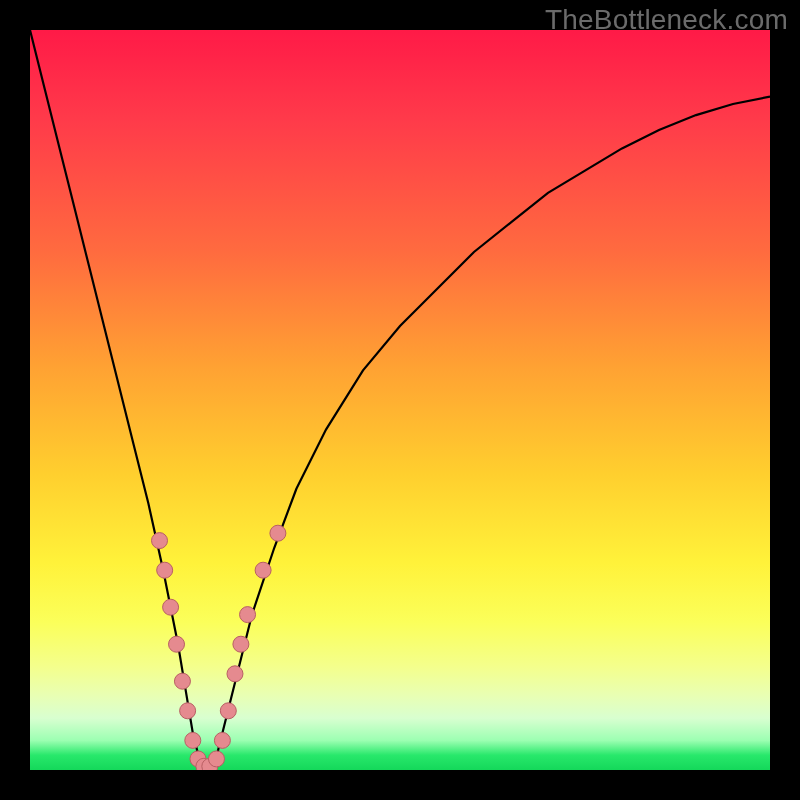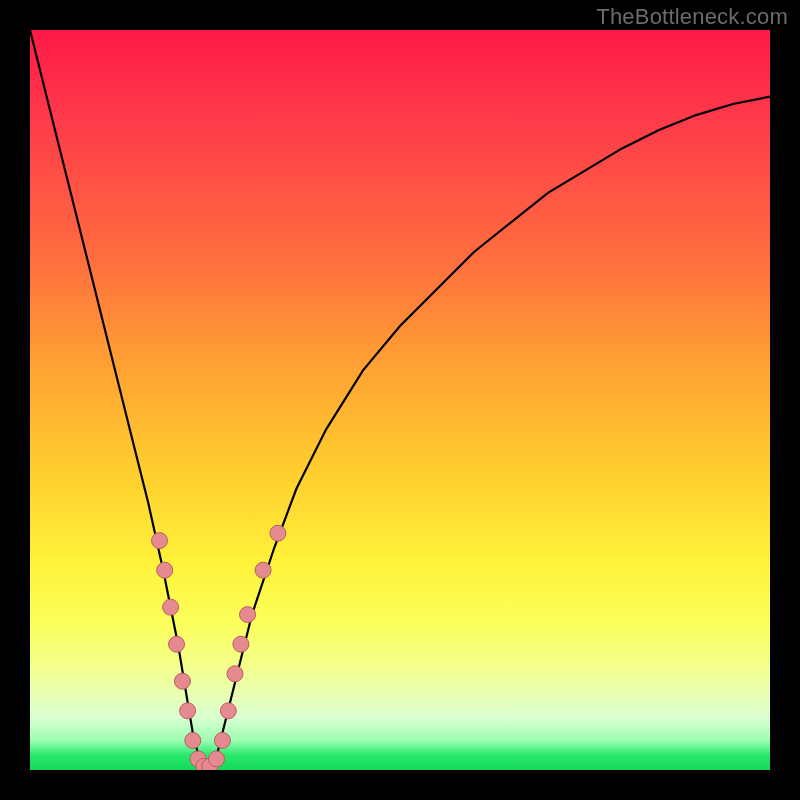--- a/index.html
+++ b/index.html
@@ -39,21 +39,21 @@
       #9cffb2 96%,
       #28e86b 98%,
       #14d85a 100%
     );
   }
   .watermark {
     position: absolute;
     top: 4px;
     right: 12px;
     color: #6b6b6b;
-    font-size: 22px;
+    font-size: 28px;
     letter-spacing: 0.2px;
     user-select: none;
   }
   svg.overlay {
     position: absolute;
     left: 0;
     top: 0;
     width: 740px;
     height: 740px;
   }

